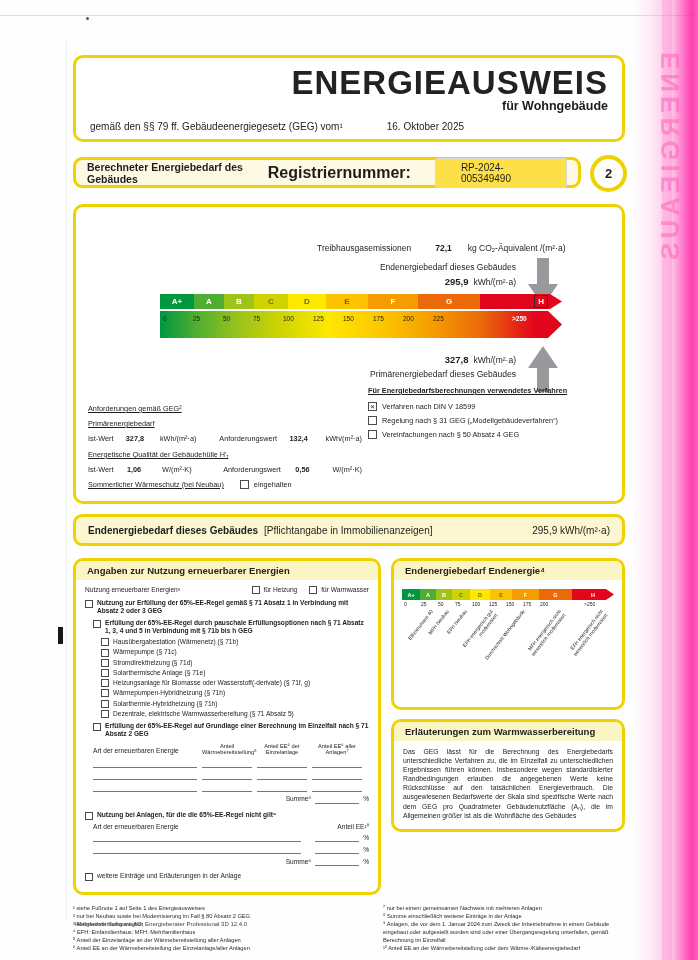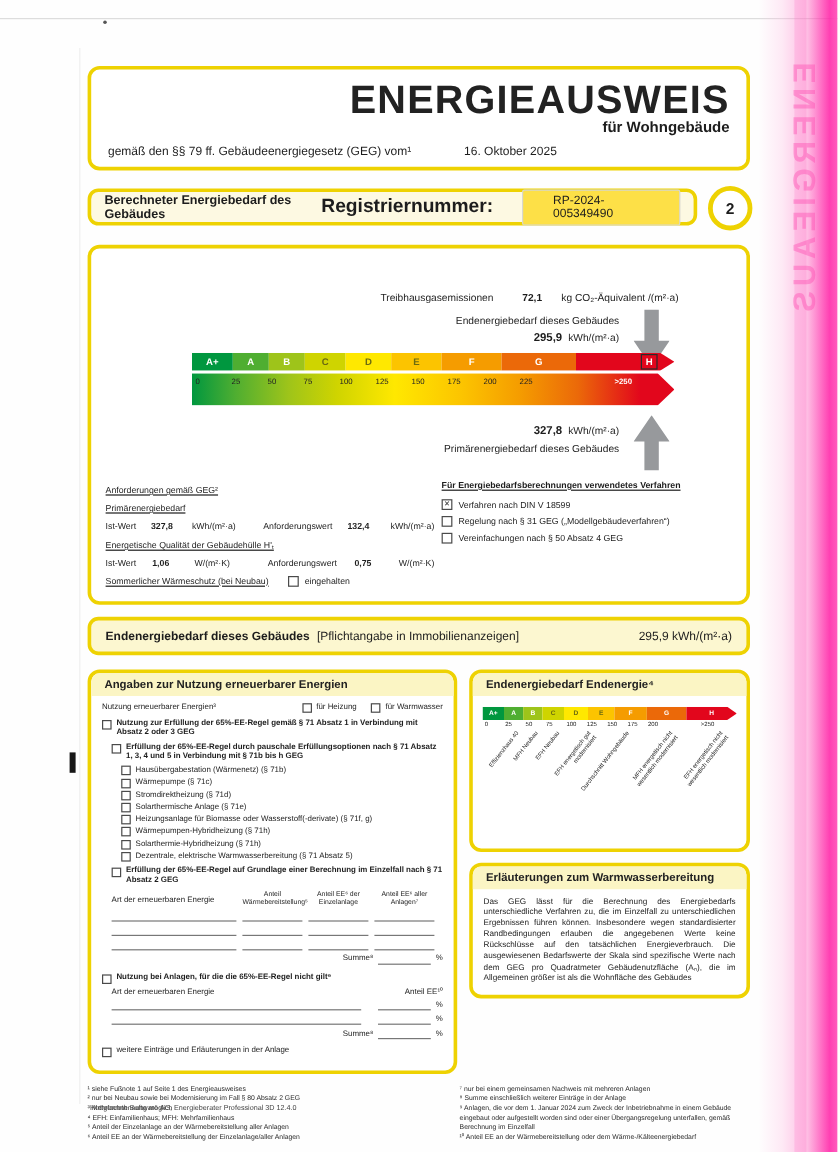--- a/index.html
+++ b/index.html
@@ -70,21 +70,21 @@
   .gradbar span:nth-child(7){left:183px}.gradbar span:nth-child(8){left:213px}.gradbar span:nth-child(9){left:243px}
   .gradbar span:nth-child(10){left:273px}.gradbar span:nth-child(11){left:352px;color:#fff;font-weight:bold;}
 
   
   .leftcol{position:absolute;top:197px;left:12px;width:274px;font-size:7.3px;}
   .ucap{text-decoration:underline;margin-bottom:6px;}
   .vrow{display:flex;margin-bottom:6px;align-items:baseline;}
   .vrow .c1{width:42px}.vrow .c2{width:38px;font-weight:bold}.vrow .c3{width:66px}.vrow .c4{width:78px}.vrow .c5{width:40px;font-weight:bold}.vrow .c6{flex:1}
   .sommer{display:flex;align-items:center;}
   .sommer .ucap{margin-bottom:0;}
-  .rightcol{position:absolute;top:193px;left:292px;width:250px;font-size:7.3px;}
+  .rightcol{position:absolute;top:179px;left:292px;width:250px;font-size:7.3px;}
   .vtitle{font-weight:bold;text-decoration:underline;margin-bottom:7px;}
   .vitem{display:flex;align-items:center;margin-bottom:5px;}
   .cb{width:7px;height:7px;border:1px solid #4a4a4a;background:#fff;display:inline-flex;align-items:center;justify-content:center;font-size:6px;line-height:1;flex:none;margin-right:5px;}
   .cb.sm{width:6px;height:6px;margin-right:4px;}
 
   
   .endbar{margin-top:10px;height:32px;background:#fcf7d0;display:flex;align-items:center;padding:0 12px;border-radius:9px;}
   .endbar .b{font-weight:bold;font-size:10px;}
   .endbar .n{font-size:10px;margin-left:6px;}
   .endbar .v{font-size:10px;margin-left:auto;}
@@ -273,21 +273,21 @@
             <span class="c4">Anforderungswert</span>
             <span class="c5">132,4</span>
             <span class="c6">kWh/(m²·a)</span>
         </div>
         <div class="ucap">Energetische Qualität der Gebäudehülle H'ₜ</div>
         <div class="vrow">
           <span class="c1">Ist-Wert</span>
             <span class="c2">1,06</span>
             <span class="c3">W/(m²·K)</span>
             <span class="c4">Anforderungswert</span>
-            <span class="c5">0,75</span>
+            <span class="c5">0,56</span>
             <span class="c6">W/(m²·K)</span>
         </div>
         <div class="sommer">
           <span class="ucap">Sommerlicher Wärmeschutz (bei Neubau)</span>
           <span class="cb" style="margin-left:16px"></span>
           <span>eingehalten</span>
         </div>
       </div>
 
       <div class="rightcol">

